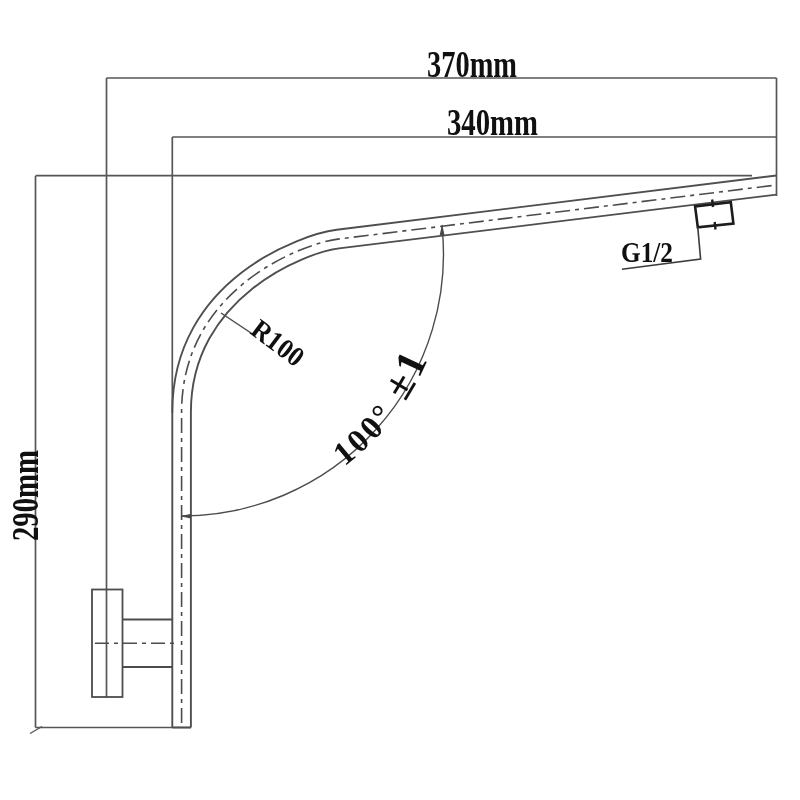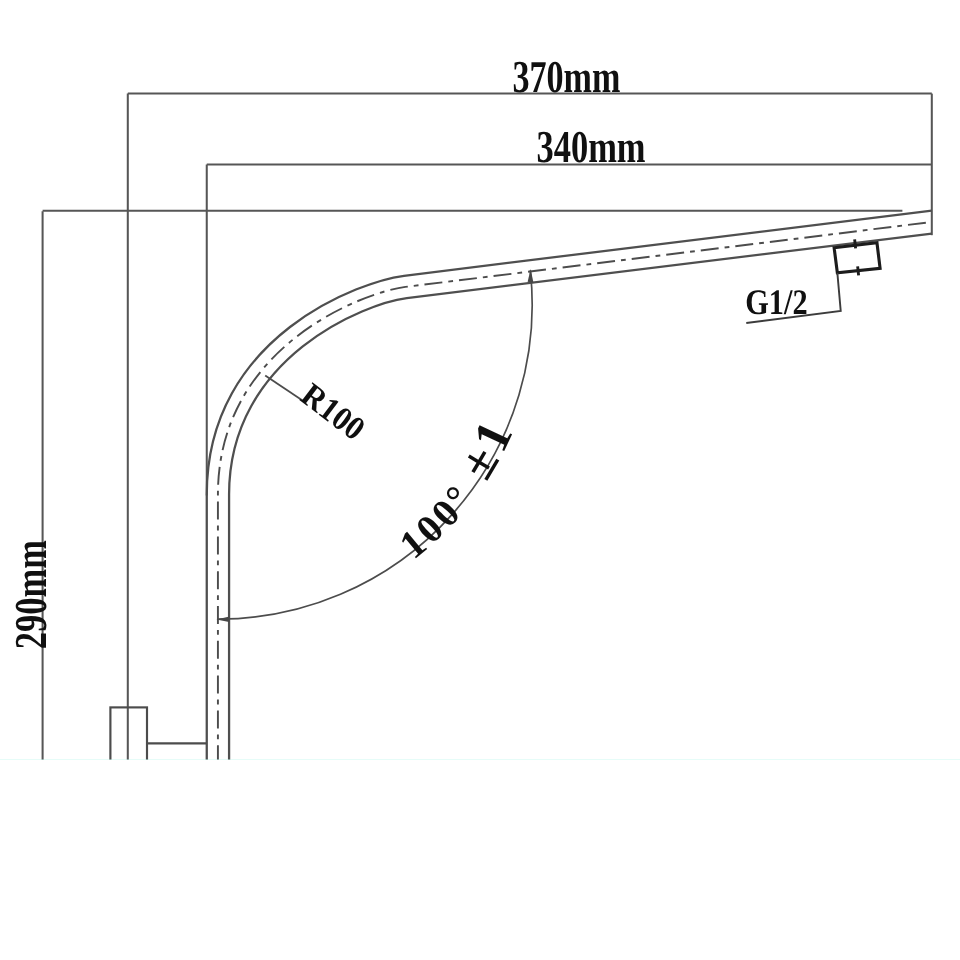--- a/index.html
+++ b/index.html
@@ -1,16 +1,16 @@
 <!DOCTYPE html>
 <html><head>
 <meta charset="utf-8">
 <style>
   html,body{margin:0;padding:0;background:#ffffff;}
-  #stage{width:800px;height:633px;position:relative;background:#5eead4;}
+  #stage{width:800px;height:800px;position:relative;background:#a21caf;}
   svg{display:block;}
   text{font-family:"Liberation Serif", serif; fill:#101010; font-weight:bold;}
 </style>
 </head>
 <body>
 <div id="stage">
 <svg width="800" height="800" viewBox="0 0 800 800" style="filter:blur(0.5px)">
 
   <rect x="0" y="0" width="800" height="800" fill="#ffffff"></rect>
 

